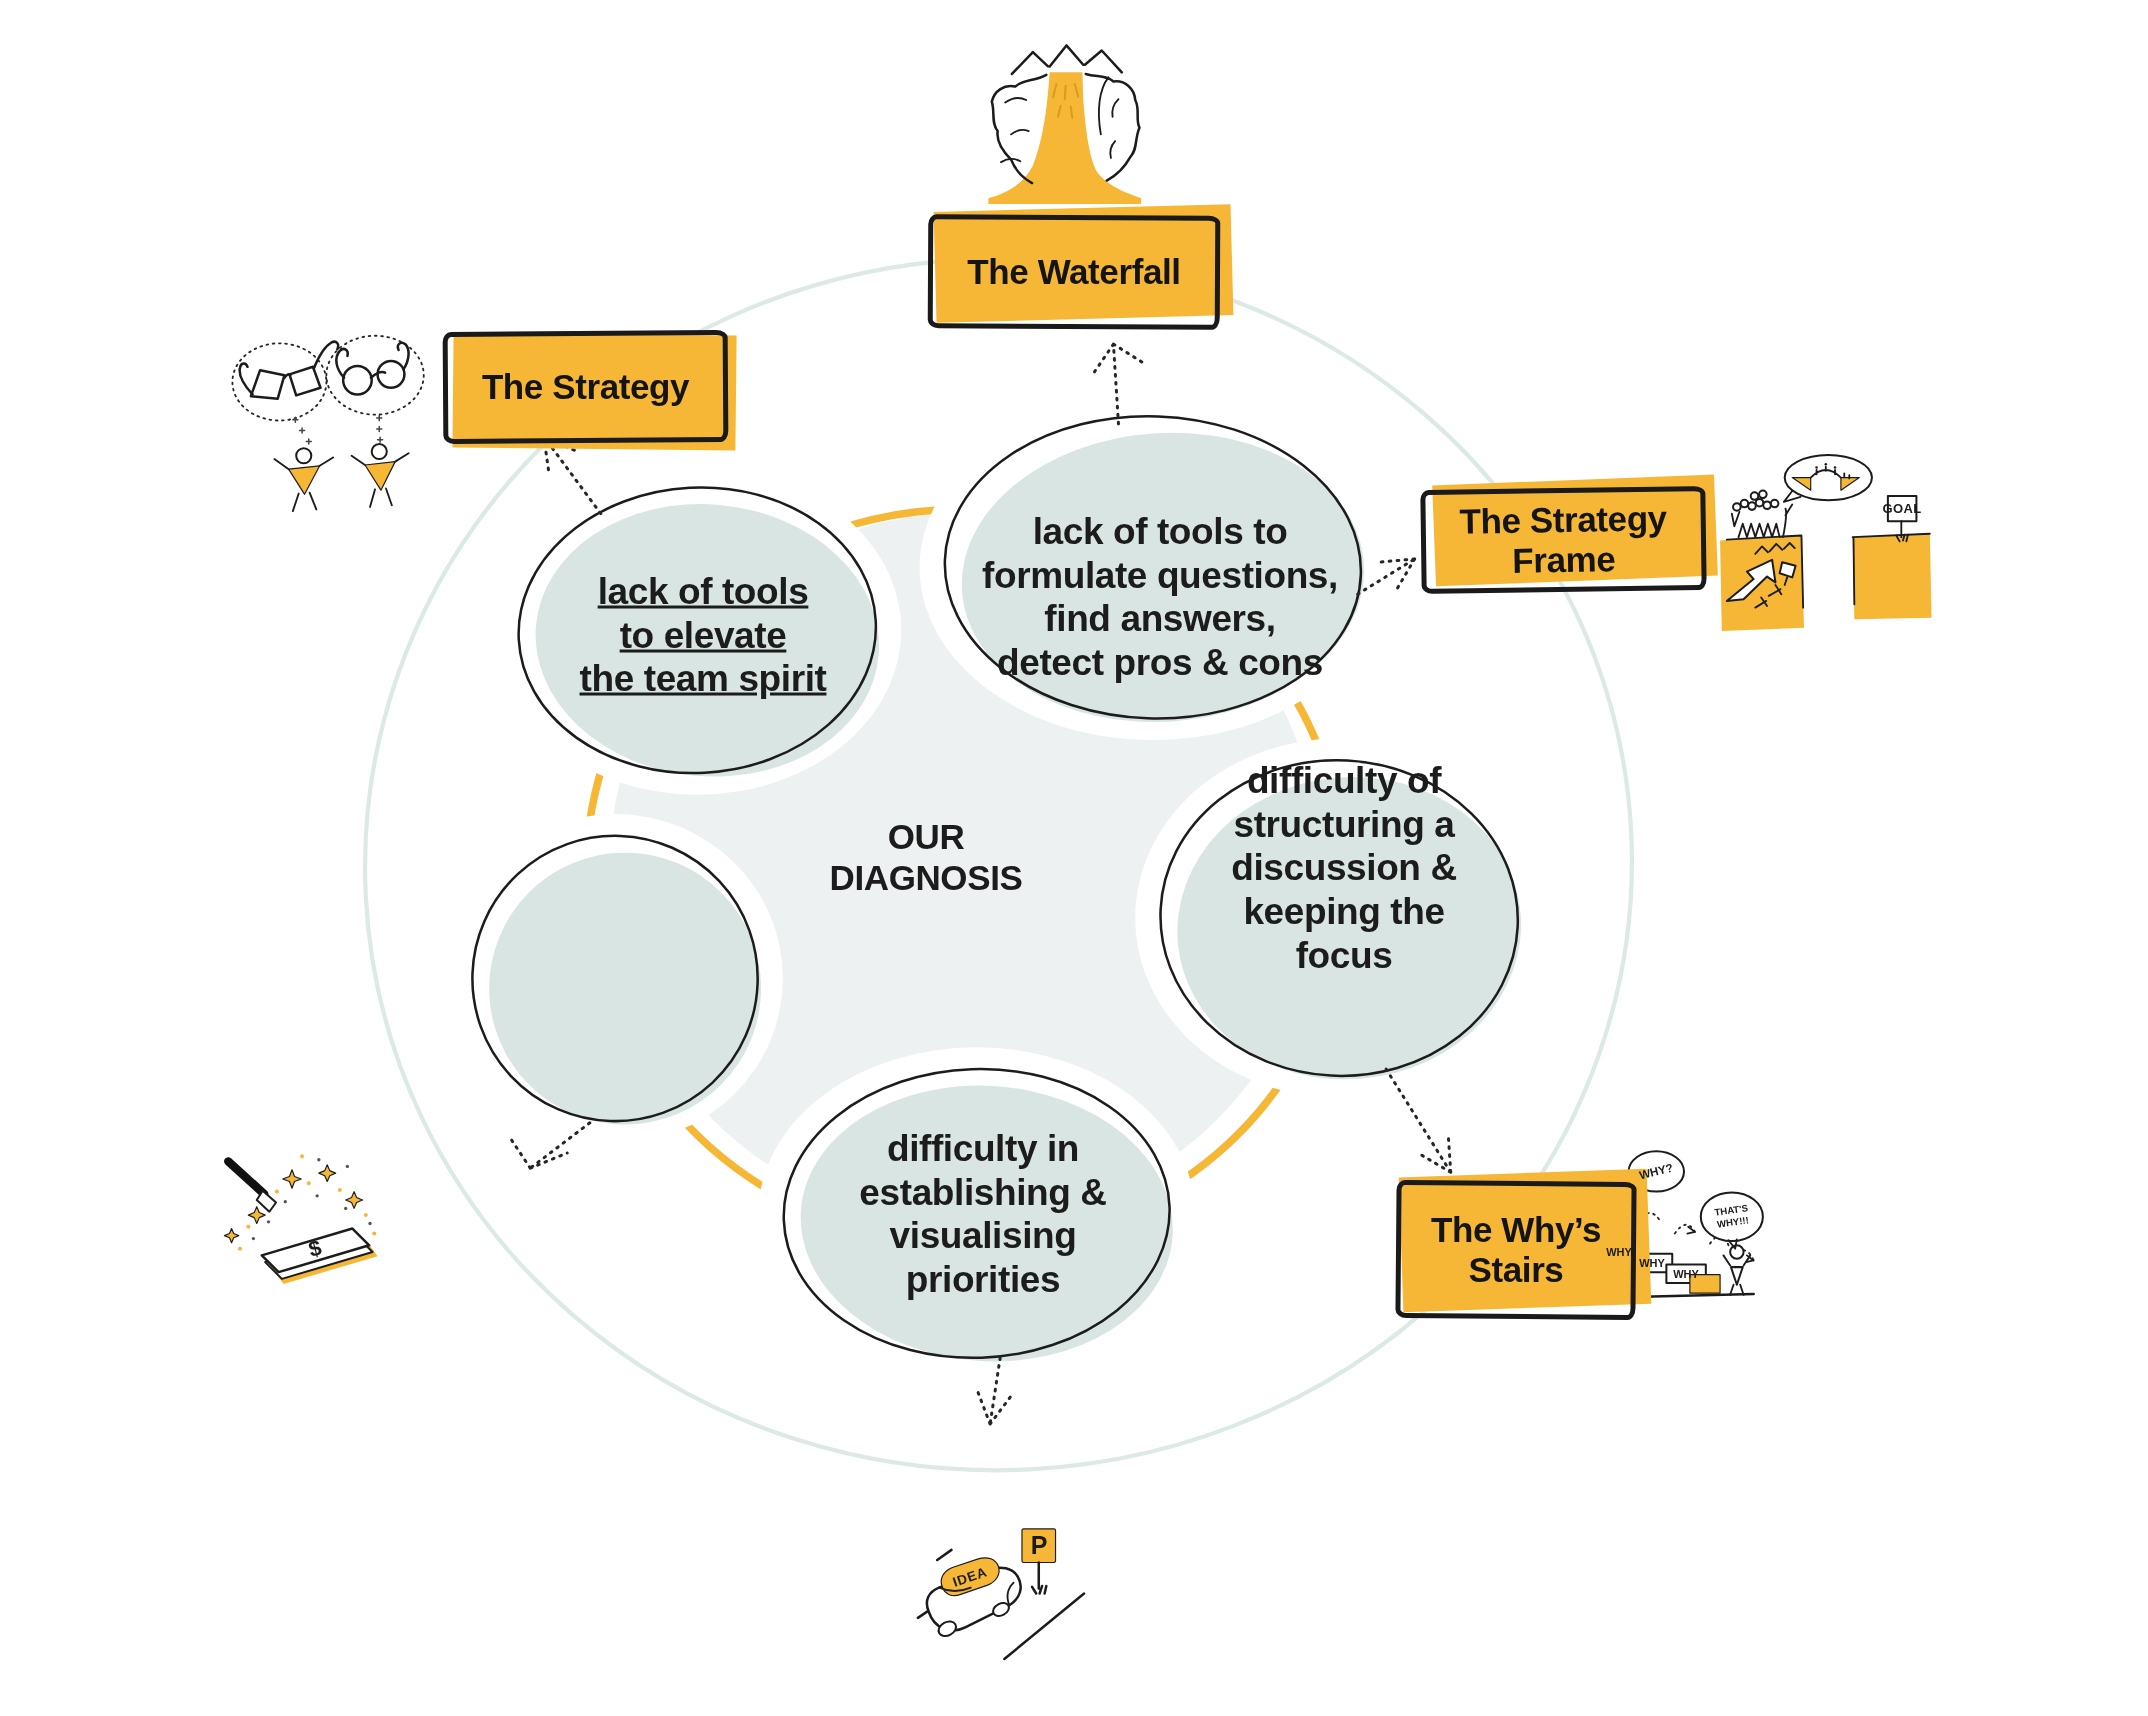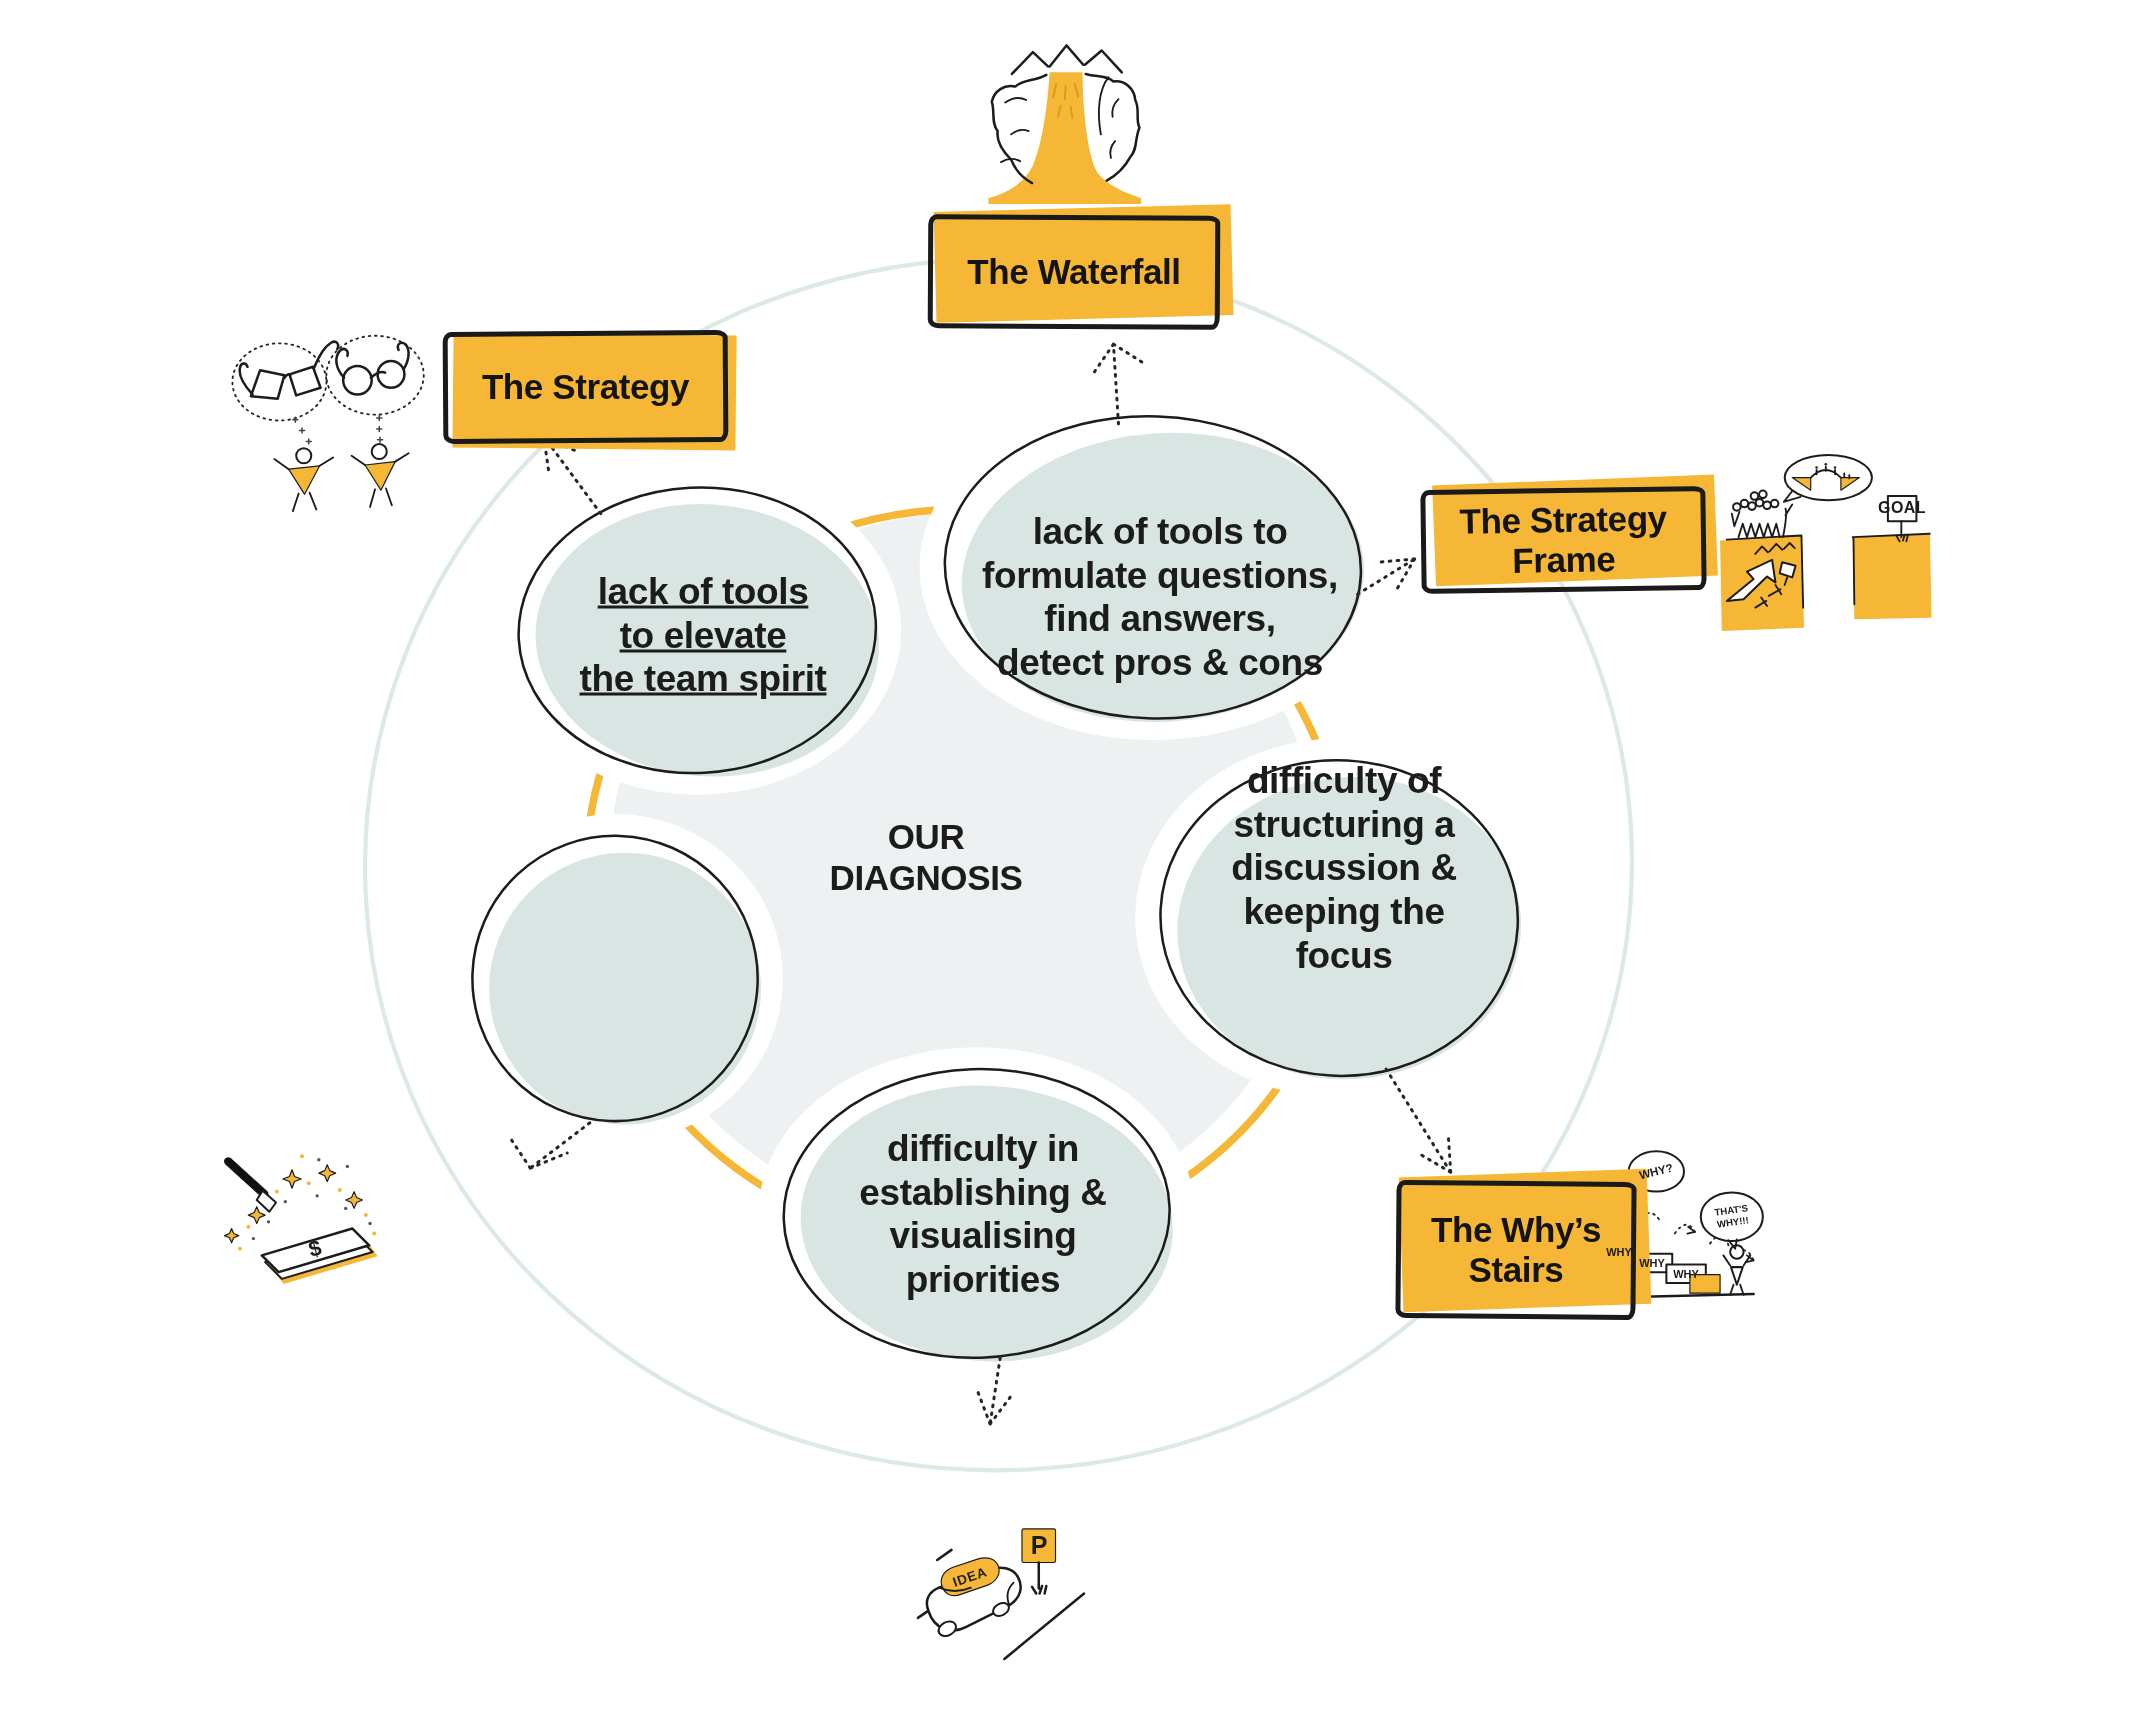--- a/index.html
+++ b/index.html
@@ -293,21 +293,21 @@
 
 
   <div class="toolbox" style="left:1396px;top:1181px;width:240px;height:138px;">
     <div class="fill" style="inset:-8.4px -13.4px 11.7px 5px;transform:rotate(-2deg);"></div>
     <div class="frame" style="transform:rotate(0.5deg);"></div>
     <div class="label">The Why’s
 Stairs</div>
   </div>
 
 
-  <div class="txt" style="left:1902px;top:508px;font-size:16px;letter-spacing:0.4px;text-align:center;">GOAL</div>
+  <div class="txt" style="left:1902px;top:508px;font-size:13px;letter-spacing:0.4px;text-align:center;">GOAL</div>
   <div class="txt" style="left:1619px;top:1252px;font-size:11px;">WHY</div>
   <div class="txt" style="left:1652px;top:1263px;font-size:11px;">WHY</div>
   <div class="txt" style="left:1686px;top:1274px;font-size:11px;">WHY</div>
   <div class="txt" style="left:1656px;top:1171px;font-size:11.7px;transform:translate(-50%,-50%) rotate(-14deg);">WHY?</div>
   <div class="txt" style="left:1732px;top:1216px;font-size:9.6px;line-height:1.2;transform:translate(-50%,-50%) rotate(-8deg);">THAT'S
 WHY!!!</div>
   <div class="txt" style="left:1039px;top:1545px;font-size:25px;">P</div>
   <div class="txt" style="left:970px;top:1577px;font-size:13.4px;letter-spacing:0.8px;transform:translate(-50%,-50%) rotate(-19deg);">IDEA</div>
   <div class="txt" style="left:315px;top:1249px;font-size:22px;transform:translate(-50%,-50%) rotate(-15deg);">$</div>
 

